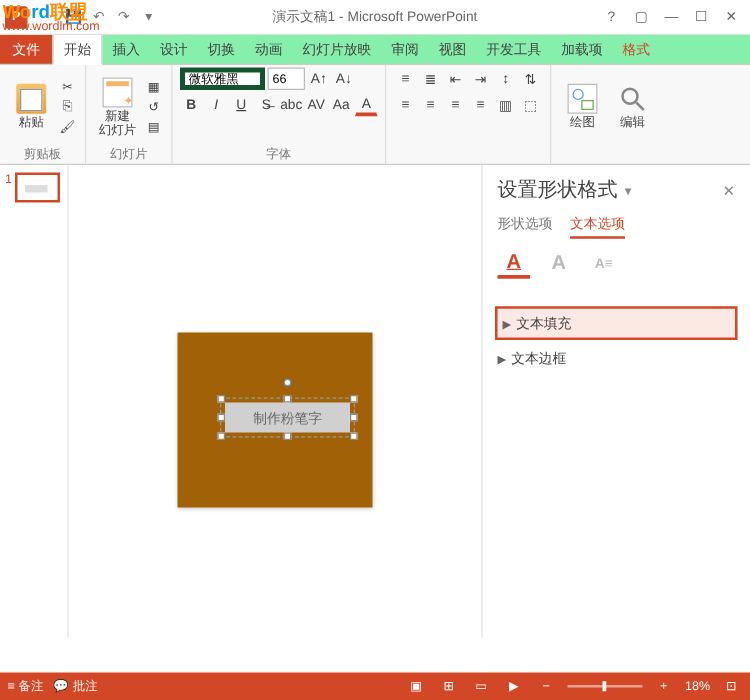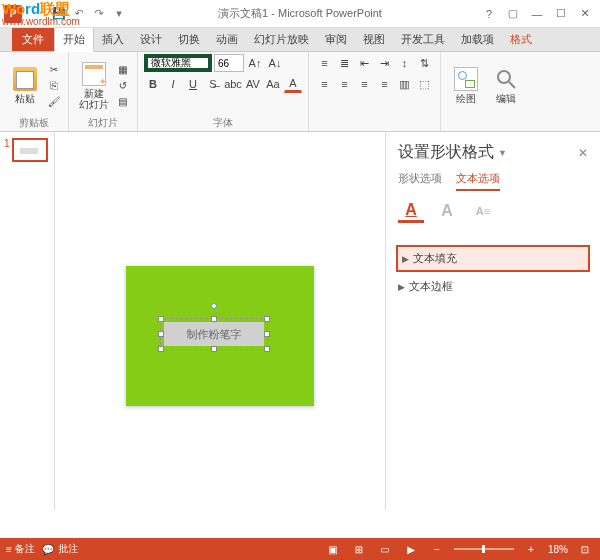--- a/index.html
+++ b/index.html
@@ -8,21 +8,21 @@
 .titlebar .logo { width:18px; height:18px; background:#d24726; color:#fff; font-weight:bold; display:flex; align-items:center; justify-content:center; border-radius:2px; margin-right:4px; font-size:10px; }
 .titlebar .wm { position:absolute; left:2px; top:0; font-size:15px; font-weight:bold; z-index:100;}
 .titlebar .wm .w1 { color:#ff8c00; }
 .titlebar .wm .w2 { color:#00a0e9; }
 .titlebar .wm2 { position:absolute; left:2px; top:16px; font-size:10px; color:#d24726; z-index:100; }
 .titlebar .qat { display:flex; gap:6px; margin-left:26px; }
 .titlebar .qat span { width:14px; height:14px; display:flex; align-items:center; justify-content:center; color:#777; }
 .titlebar .title { position:absolute; left:50%; transform:translateX(-50%); color:#666; font-size:11px; }
 .titlebar .wincontrols { margin-left:auto; display:flex; gap:2px; align-items:center; }
 .titlebar .wincontrols span { width:22px; height:16px; display:flex; align-items:center; justify-content:center; color:#666; font-size:11px; }
-.ribbon-tabs { height:24px; background:#e5e5e5; display:flex; align-items:flex-end; padding-left:12px; border-bottom:1px solid #ccc; }
+.ribbon-tabs { height:24px; background:#86efac; display:flex; align-items:flex-end; padding-left:0; border-bottom:1px solid #ccc; }
 .ribbon-tabs .tab { padding:4px 8px; font-size:11px; color:#444; cursor:pointer; }
 .ribbon-tabs .file-tab { background:#d24726; color:#fff; padding:4px 10px; }
 .ribbon-tabs .active-tab { border:1px solid #ccc; border-bottom:1px solid #fff; background:#fff; margin-bottom:-1px; }
 .ribbon-tabs .context-tab { color:#d24726; }
 .ribbon-tabs .username { margin-left:auto; padding:4px 6px; color:#444; display:flex; align-items:center; gap:4px; }
 .ribbon-tabs .avatar { width:20px; height:20px; background:#888; border:1px solid #666; }
 .ribbon { height:80px; background:#f8f8f8; border-bottom:1px solid #ccc; display:flex; }
 .ribbon-group { border-right:1px solid #ddd; padding:2px 6px 14px 6px; position:relative; display:flex; flex-direction:column; }
 .ribbon-group .label { position:absolute; bottom:1px; left:0; right:0; text-align:center; font-size:10px; color:#777; }
 .ribbon-group .body { flex:1; display:flex; align-items:center; gap:2px; }
@@ -48,21 +48,21 @@
 .drawbtn .icn::before { content:""; position:absolute; top:3px; left:3px; width:7px; height:7px; border:1px solid #5b9bd5; border-radius:50%; }
 .drawbtn .icn::after { content:""; position:absolute; bottom:2px; right:2px; width:8px; height:6px; border:1px solid #70ad47; }
 .editbtn .icn { background:none; }
 .editarea { display:flex; height:378px; }
 .slidepanel { width:55px; background:#fff; border-right:1px solid #ddd; padding:6px 4px; }
 .thumb-wrap { display:flex; gap:2px; }
 .thumb-num { font-size:10px; color:#d24726; }
 .thumb { width:36px; height:24px; border:2px solid #d24726; background:#fff; position:relative; }
 .thumb::after { content:""; position:absolute; top:8px; left:6px; width:18px; height:6px; background:#ddd; }
 .canvas { flex:1; background:#fff; display:flex; align-items:center; justify-content:center; position:relative; }
-.slide { width:188px; height:140px; background:#84cc16; box-shadow:0 1px 4px rgba(0,0,0,0.25); position:relative; margin-top:30px; }
+.slide { width:156px; height:140px; background:#a16207; box-shadow:0 1px 4px rgba(0,0,0,0.25); position:relative; margin-top:30px; }
 .textbox { position:absolute; top:56px; left:38px; width:100px; height:24px; }
 .textbox .handles { position:absolute; inset:-4px; border:1px dashed #999; }
 .textbox .h { position:absolute; width:6px; height:6px; background:#fff; border:1px solid #888; }
 .textbox .h.tl{top:-3px;left:-3px}.textbox .h.tr{top:-3px;right:-3px}.textbox .h.bl{bottom:-3px;left:-3px}.textbox .h.br{bottom:-3px;right:-3px}
 .textbox .h.tm{top:-3px;left:50%;margin-left:-3px}.textbox .h.bm{bottom:-3px;left:50%;margin-left:-3px}
 .textbox .h.ml{left:-3px;top:50%;margin-top:-3px}.textbox .h.mr{right:-3px;top:50%;margin-top:-3px}
 .textbox .rot{position:absolute;top:-16px;left:50%;margin-left:-3px;width:6px;height:6px;border:1px solid #5b9bd5;border-radius:50%;background:#fff}
 .textbox .txt { position:absolute; inset:0; background:#d0d0d0; color:#666; display:flex; align-items:center; justify-content:center; font-size:11px; }
 .taskpane { width:215px; background:#fff; border-left:1px solid #ddd; padding:10px 12px; }
 .taskpane .title { font-size:16px; color:#444; margin-bottom:8px; display:flex; align-items:center; }

